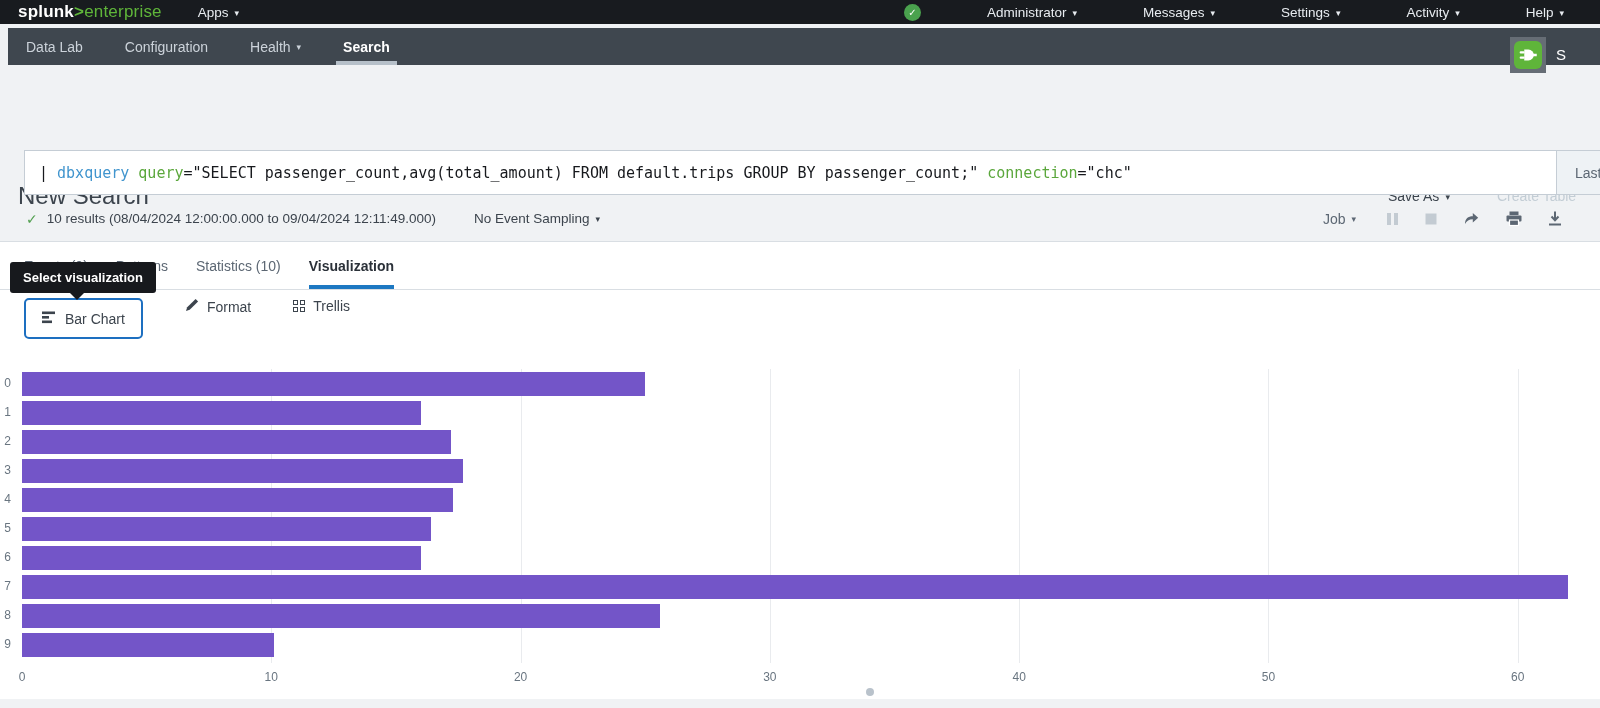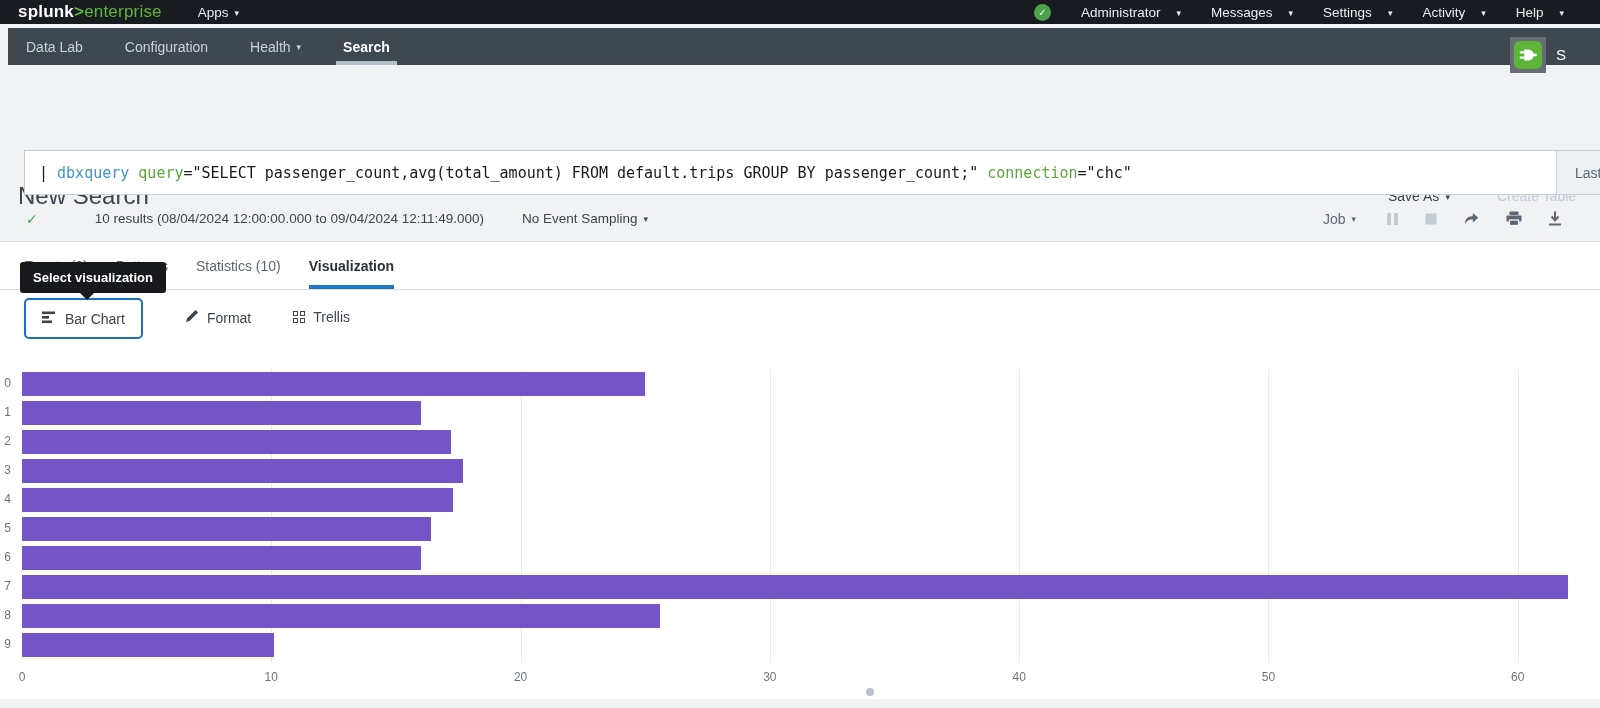--- a/index.html
+++ b/index.html
@@ -12,21 +12,21 @@
             display:flex; align-items:center; padding-left:18px; }
   .logo { font-size:17px; letter-spacing:.2px; }
   .logo .lg-splunk { color:#fff; font-weight:bold; }
   .logo .lg-gt { color:#5fb53a; font-weight:bold; }
   .logo .lg-prod { color:#5fb53a; }
   .apps-menu { margin-left:36px; color:#e8ecf0; font-size:13.5px; display:flex; align-items:center; gap:6px; cursor:pointer; }
   .caret { font-size:9px; line-height:1; position:relative; top:1px; }
   .topbar-right { margin-left:auto; display:flex; align-items:center; gap:30px; padding-right:36px; }
   .status-circle { width:17px; height:17px; border-radius:50%; background:#4aa24e; color:#fff;
                    font-size:10px; display:flex; align-items:center; justify-content:center; }
-  .tmenu { color:#e8ecf0; font-size:13.5px; display:flex; align-items:center; gap:16px; cursor:pointer; }
+  .tmenu { color:#e8ecf0; font-size:13.5px; display:flex; align-items:center; gap:6px; cursor:pointer;margin-left:36px; }
 
   
   .appbar { position:absolute; left:8px; top:28px; width:100%; height:37px; background:#3f474f;
             display:flex; align-items:stretch; padding-left:18px; gap:42px; }
   .nav-item { position:relative; display:flex; align-items:center; gap:6px; color:#ccd3da; font-size:14px; cursor:pointer; }
   .nav-item.active { color:#fff;font-weight:bold; }
   .nav-item.active::after { content:""; position:absolute; left:-7px; right:-7px; bottom:0; height:4px; background:#b6c0c9; }
   .plug-tile { position:absolute; left:1510px; top:37px; width:36px; height:36px; background:#666d75;
                display:flex; align-items:center; justify-content:center; }
   .plug-green { width:28px; height:28px; border-radius:6px; background:#5fb53a; display:flex; align-items:center; justify-content:center; }
@@ -45,44 +45,44 @@
                  font-family:"DejaVu Sans Mono",monospace; font-size:15px; color:#17191d; }
   .tok-command { color:#4195ce; }
   .tok-param { color:#5ba73c; }
   .timepicker { flex:1; background:#eef2f5; border:1px solid #c5cdd5; display:flex; align-items:center;
                 padding-left:18px; font-size:14px; color:#5c6773; overflow:hidden; white-space:nowrap; cursor:pointer; }
 
   
   .results-bar { position:absolute; left:0; top:196px; width:100%; height:46px; border-bottom:1px solid #d9dee3;
                  display:flex; align-items:center; padding-left:26px; }
   .check-glyph { color:#53a051; font-size:14px; margin-right:9px; }
-  .results-summary { font-size:13.5px; color:#3c444d;margin-left:48px; }
+  .results-summary { font-size:13.5px; color:#3c444d; }
   .sampling { margin-left:38px; font-size:13.5px; color:#3c444d; display:flex; align-items:center; gap:6px; cursor:pointer; }
   .results-actions { margin-left:auto; display:flex; align-items:center; gap:26px; padding-right:38px; }
   .job-menu { font-size:14px; color:#5c6773; display:flex; align-items:center; gap:6px; cursor:pointer; margin-right:4px; }
   .act-icon { display:flex; align-items:center; justify-content:center; cursor:pointer; }
 
   
   .tabs-row { position:absolute; left:0; top:242px; width:100%; height:48px; background:#fff;
               border-bottom:1px solid #d9dee3; display:flex; align-items:stretch; padding-left:24px; gap:28px; }
   .tab { position:relative; display:flex; align-items:center; font-size:14px; color:#5c6773; cursor:pointer; }
   .tab.active { color:#2b3139; font-weight:bold; }
   .tab.active::after { content:""; position:absolute; left:0; right:0; bottom:0; height:4px; background:#1d78c2; }
 
   
-  .tooltip { position:absolute; left:20px; top:262px; z-index:20; background:#17191d; color:#fff;
+  .tooltip { position:absolute; left:10px; top:262px; z-index:20; background:#17191d; color:#fff;
              font-size:13px; font-weight:bold; padding:8px 13px; border-radius:3px; white-space:nowrap; }
   .tooltip::after { content:""; position:absolute; left:60px; top:100%; border:7px solid transparent; border-top-color:#17191d; }
 
   
   .viz-controls { position:absolute; left:0; top:290px; width:100%; height:79px; background:#fff;
                   display:flex; align-items:flex-start; padding:8px 0 0 24px; gap:42px; }
   .chart-type-btn { height:41px; background:#fff; border:2px solid #1d6fc0; border-radius:5px;
                     display:flex; align-items:center; gap:9px; padding:0 16px; font-size:14px; color:#3c444d; cursor:pointer; }
-  .ctrl-link { margin-top:11px; display:flex; align-items:center; gap:8px; font-size:14px; color:#3c444d; cursor:pointer; }
+  .ctrl-link { margin-top:0; display:flex; align-items:center; gap:8px; font-size:14px; color:#3c444d; cursor:pointer; }
   .trellis-grid { display:grid; grid-template-columns:5px 5px; grid-template-rows:5px 5px; gap:2px; }
   .trellis-grid span { border:1.5px solid #3c444d; }
 
   
   .chart { position:absolute; left:0; top:369px; width:1600px; height:330px; background:#fff; }
   .gridline { position:absolute; top:0; width:1px; height:294px; background:#e9ebee; }
   .cat-label { position:absolute; left:0; width:15px; text-align:center; font-size:12px; color:#697580; }
   .bar { position:absolute; height:24px; }
   .tick-label { position:absolute; top:301px; width:30px; text-align:center; font-size:12px; color:#697580; }
 

